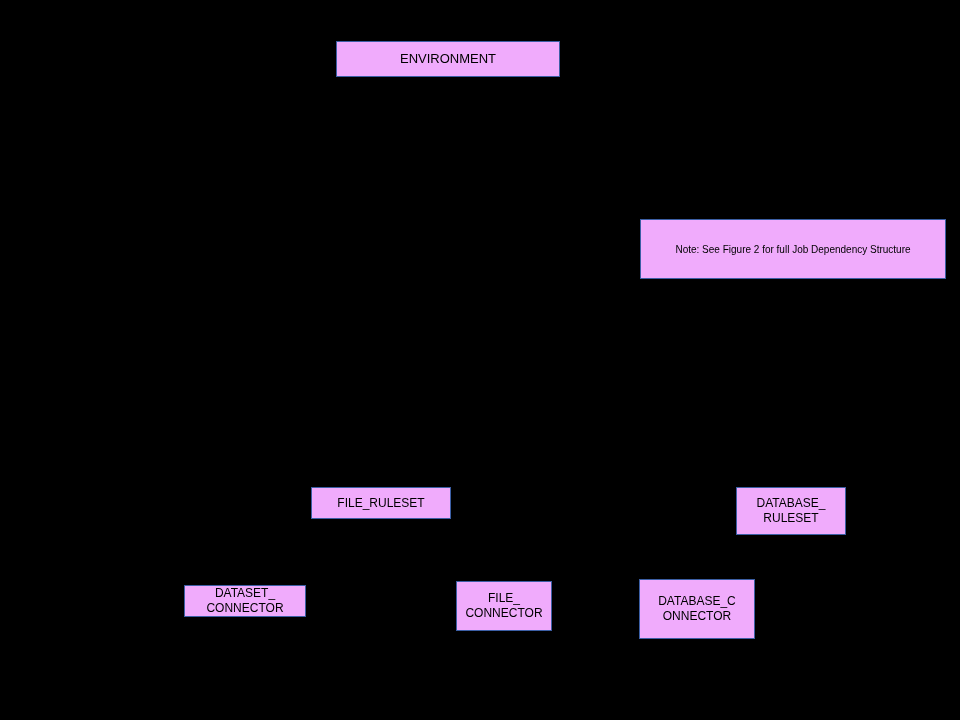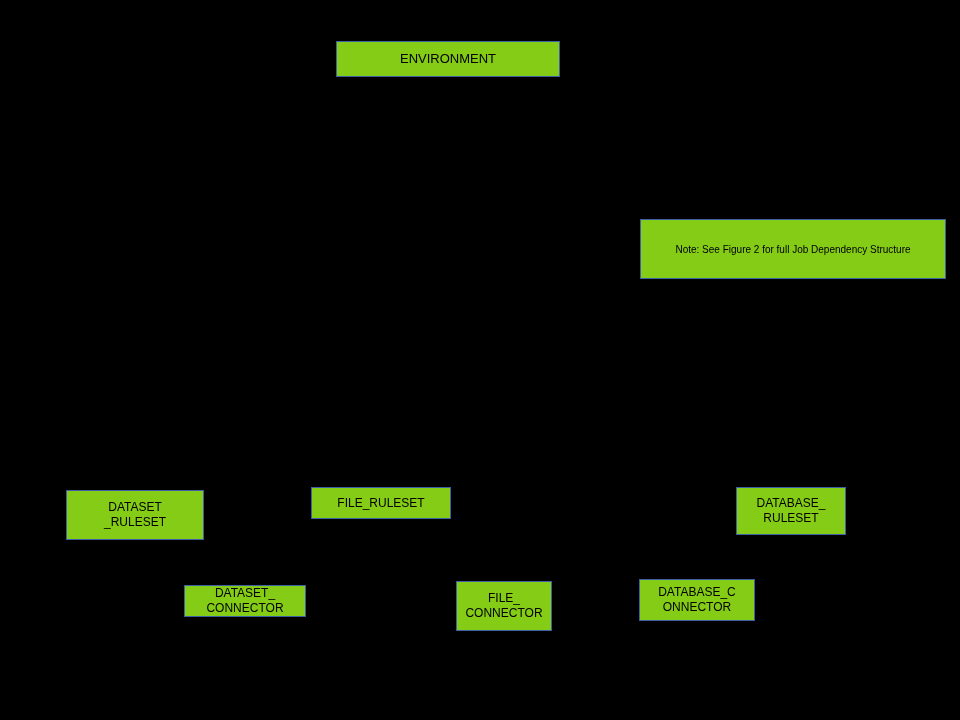--- a/index.html
+++ b/index.html
@@ -11,21 +11,21 @@
     position: relative;
     width: 960px;
     height: 720px;
     background: #000000;
     font-family: "Liberation Sans", sans-serif;
     overflow: hidden;
   }
   .node {
     position: absolute;
     box-sizing: border-box;
-    background: #84cc16;
+    background: #f0abfc;
     border: 1px solid #3c5fa5;
     color: #000000;
     display: flex;
     flex-direction: column;
     align-items: center;
     justify-content: center;
     text-align: center;
     line-height: 1.25;
   }
   .node .label {
@@ -63,41 +63,37 @@
   }
   #node-dataset-connector {
     left: 184px; top: 585px; width: 122px; height: 32px;
     font-size: 12px;
   }
   #node-file-connector {
     left: 456px; top: 581px; width: 96px; height: 50px;
     font-size: 12px;
   }
   #node-database-connector {
-    left: 639px; top: 579px; width: 116px; height: 42px;
+    left: 639px; top: 579px; width: 116px; height: 60px;
     font-size: 12px;
   }
 </style>
 </head>
 <body>
 
 <div id="canvas">
 
   <div class="node" id="node-environment">
     <span class="label">ENVIRONMENT</span>
   </div>
 
   <div class="node" id="node-job">
     <span class="note">Note: See Figure 2 for full Job Dependency Structure</span>
   </div>
 
-  <div class="node" id="node-dataset-ruleset">
-    <span class="label">DATASET
-_RULESET</span>
-  </div>
 
   <div class="node" id="node-file-ruleset">
     <span class="label">FILE_RULESET</span>
   </div>
 
   <div class="node" id="node-database-ruleset">
     <span class="label">DATABASE_
 RULESET</span>
   </div>
 

